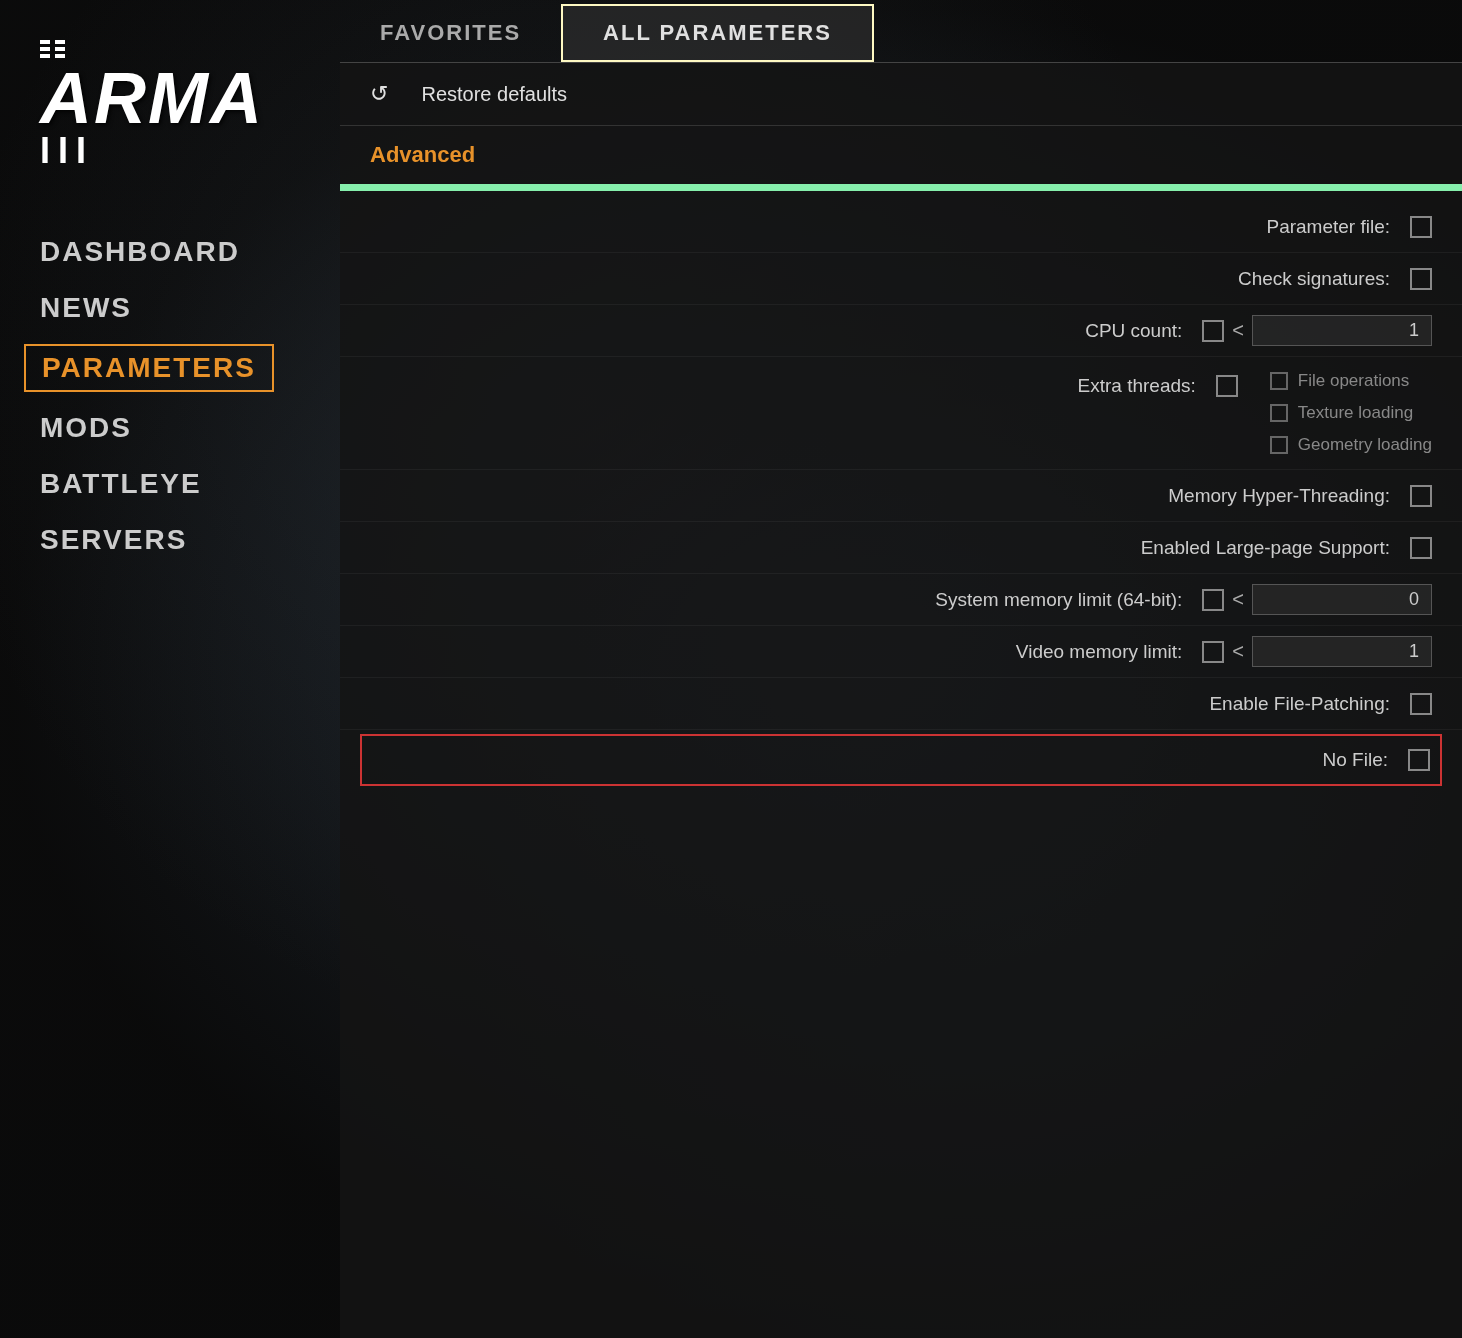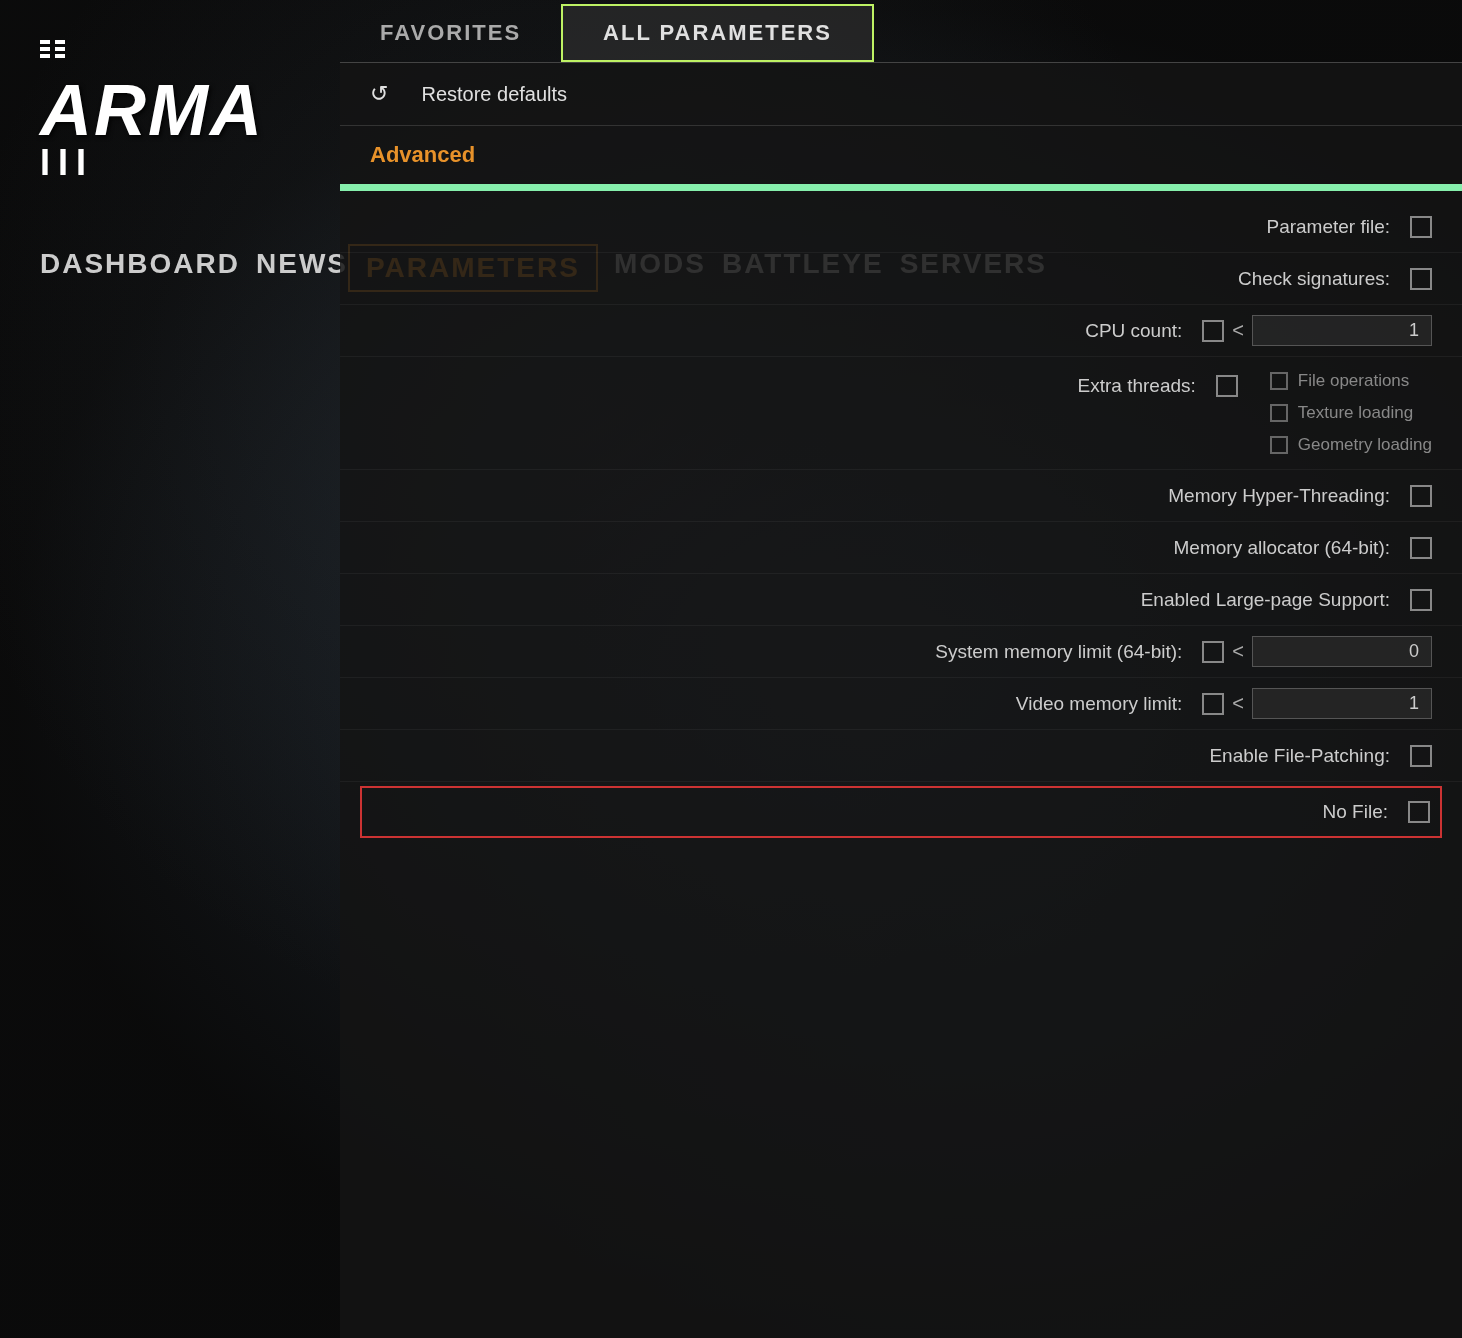--- a/index.html
+++ b/index.html
@@ -57,36 +57,35 @@
 
     .logo-text {
       color: white;
       font-size: 72px;
       font-weight: 900;
       letter-spacing: 2px;
       line-height: 1;
       font-style: italic;
       text-shadow: 2px 2px 4px rgba(0,0,0,0.8);
       font-family: 'Arial Black', sans-serif;
-      margin-top: 12px;
     }
 
     .logo-roman {
       color: white;
       font-size: 36px;
       font-weight: 900;
       letter-spacing: 8px;
       font-family: 'Arial Black', sans-serif;
       text-align: left;
       margin-top: -4px;
     }
 
     .nav-items {
       display: flex;
-      flex-direction: row;
+      flex-direction: column;
       gap: 16px;
     }
 
     .nav-item {
       color: #cccccc;
       font-size: 28px;
       font-weight: 700;
       letter-spacing: 2px;
       cursor: pointer;
       padding: 4px 0;
@@ -126,21 +125,21 @@
       cursor: pointer;
       text-transform: uppercase;
       font-family: 'Arial Black', sans-serif;
       background: transparent;
       border: none;
     }
 
     .tab.active {
       color: #e0e0e0;
       background: rgba(50,50,50,0.6);
-      border: 2px solid #bef264;
+      border: 2px solid #fef9c3;
       outline: none;
     }
 
     
     .params-panel {
       flex: 1;
       background: rgba(20, 20, 20, 0.85);
       border-top: 1px solid #444;
       padding: 0;
       overflow-y: auto;
@@ -372,24 +371,20 @@
               </div>
             </div>
           </div>
         </div>
 
         <div class="param-row">
           <span class="param-label">Memory Hyper-Threading:</span>
           <input type="checkbox" class="param-checkbox" style="">
         </div>
 
-        <div class="param-row">
-          <span class="param-label">Memory allocator (64-bit):</span>
-          <input type="checkbox" class="param-checkbox" style="">
-        </div>
 
         <div class="param-row">
           <span class="param-label">Enabled Large-page Support:</span>
           <input type="checkbox" class="param-checkbox" style="">
         </div>
 
         <div class="param-row">
           <span class="param-label">System memory limit (64-bit):</span>
           <div class="param-right">
             <input type="checkbox" class="param-checkbox" style="">

